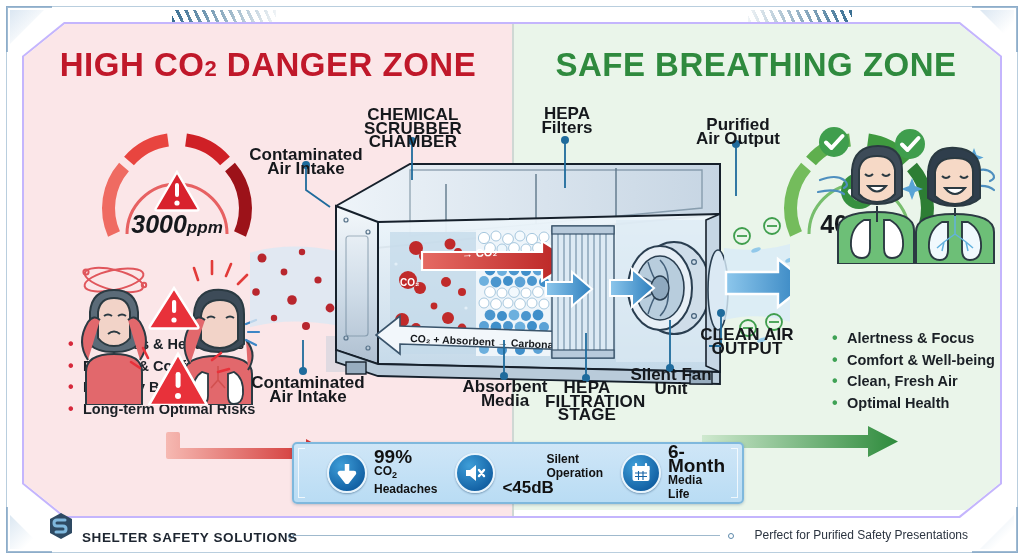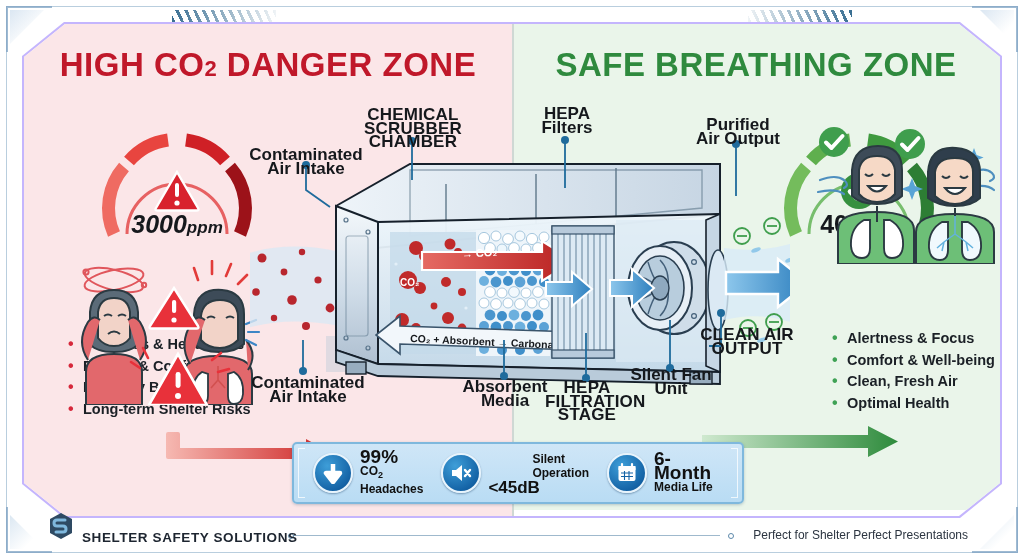--- a/index.html
+++ b/index.html
@@ -145,21 +145,21 @@
   .people.healthy { left: 790px; top: 240px; width: 215px; height: 142px; }
 
   
   .stats-bar {
     position: absolute; left: 292px; top: 442px; width: 452px; height: 62px;
     z-index: 8;
     background: linear-gradient(180deg,#cfe6f7 0%, #b9dcf4 100%);
     border: 2px solid #7fb8dd;
     border-radius: 5px;
     display: flex; align-items: center;
-    padding: 0 10px;
+    padding: 0 24px;
     box-shadow: 0 1px 3px rgba(20,60,90,.25);
   }
   .stats-bar::before, .stats-bar::after {
     content:""; position:absolute; top:4px; bottom:4px; width: 6px;
     border: 1px solid rgba(255,255,255,.75);
   }
   .stats-bar::before { left: 4px; border-right: none; }
   .stats-bar::after  { right: 4px; border-left: none; }
   .stat { display: flex; align-items: center; gap: 7px; padding: 0 9px; }
   .stat-icon {
@@ -308,21 +308,21 @@
                 <path d="M78 108 l-9 -6 M86 98 l-5 -10 M150 100 l9 -7 M156 112 l11 -3"></path>
               </g>
             </g>
           </svg>
         </div>
 
         <ul class="bullets left">
           <li>Dizziness &amp; Headaches</li>
           <li>Fatigue &amp; Confusion</li>
           <li>Difficulty Breathing</li>
-          <li>Long-term Shelter Risks</li>
+          <li>Long-term Optimal Risks</li>
         </ul>
 
         <div class="flow-arrow left">
           <svg width="170" height="34" viewBox="0 0 170 34">
             <defs>
                 <linearGradient id="redar" x1="0" y1="0" x2="1" y2="0">
               <stop offset="0%" stop-color="#f6b9b2"></stop>
                   <stop offset="100%" stop-color="#cc2222"></stop>
             </linearGradient>
               </defs>
@@ -753,14 +753,14 @@
   <div class="footer-left">
     <span>
       <svg width="26" height="28" viewBox="0 0 26 28">
         <path d="M13 1 L24 7 L24 21 L13 27 L2 21 L2 7 Z" fill="#2e4a63"></path>
         <path d="M17 8 L9 8 Q6 8 6 11 Q6 14 9 14 L15 14 Q18 14 18 17 Q18 20 15 20 L8 20" fill="none" stroke="#7fb8dd" stroke-width="3" stroke-linecap="round"></path>
       </svg>
     </span>
     <span class="brand-name">SHELTER SAFETY SOLUTIONS</span>
   </div>
 
-  <div class="footer-right">Perfect for Shelter Perfect Presentations</div>
+  <div class="footer-right">Perfect for Purified Safety Presentations</div>
 </div>
 
 </body></html>

